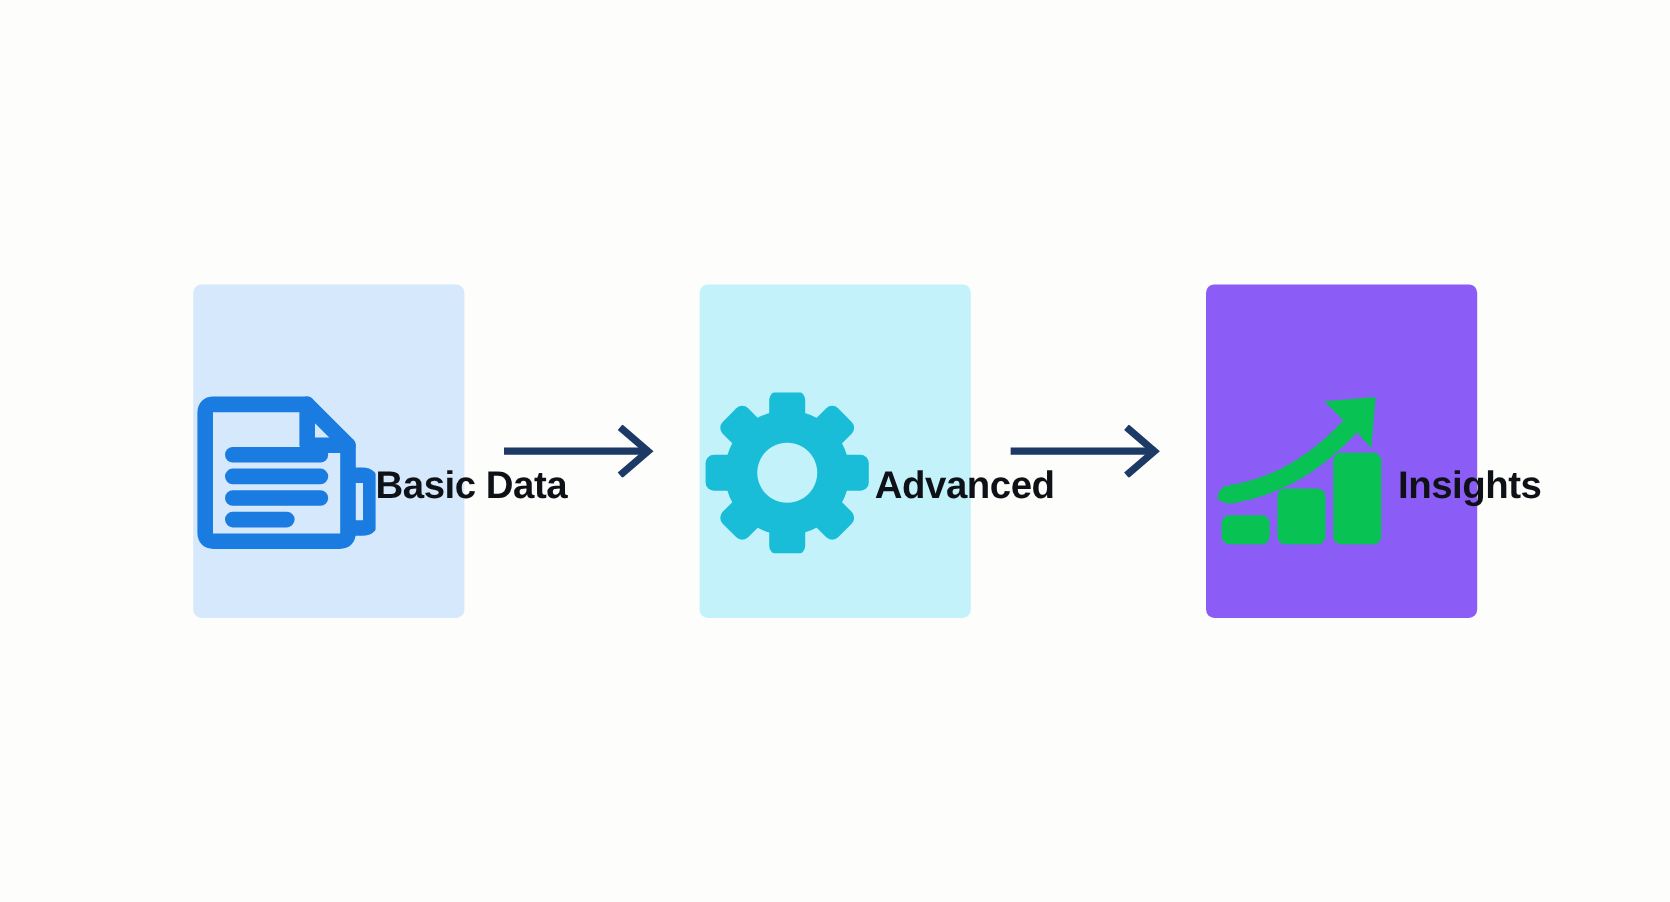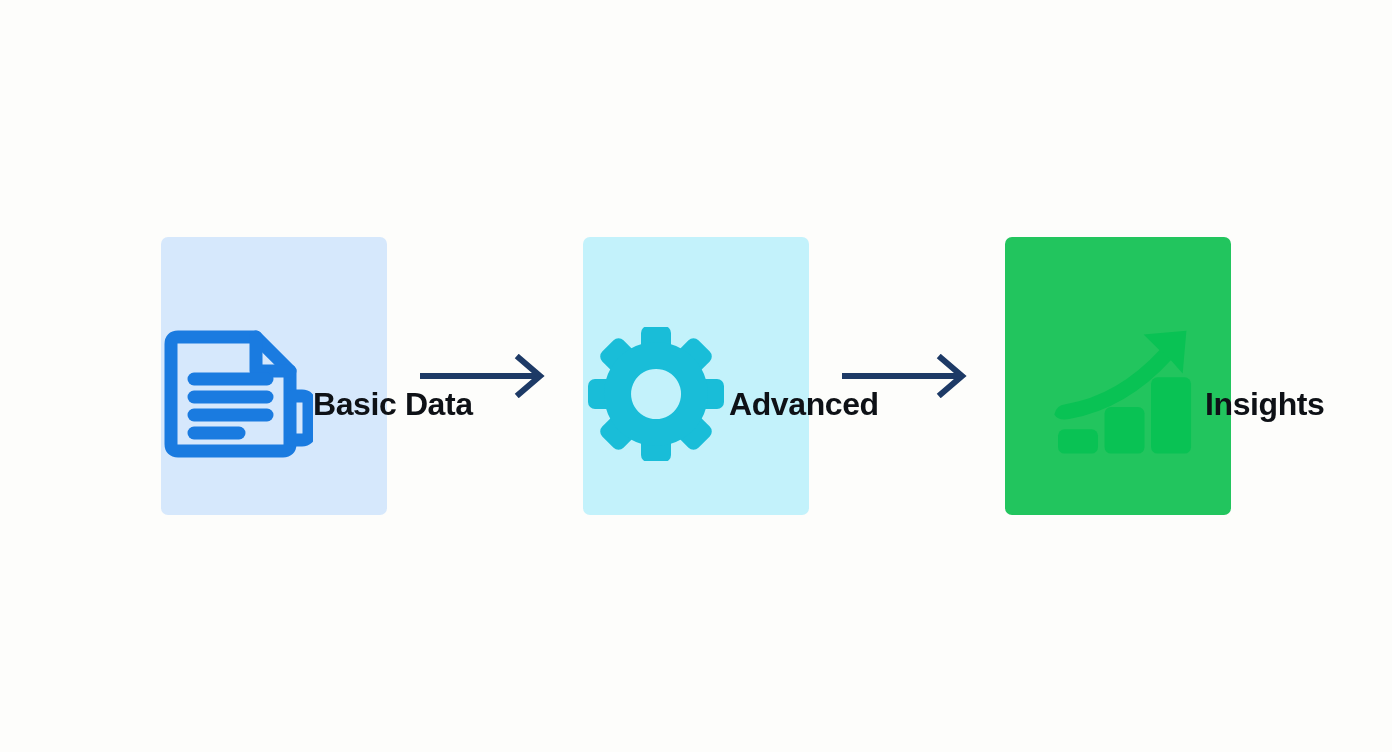--- a/index.html
+++ b/index.html
@@ -36,21 +36,21 @@
     border-radius: 7px;
     display: flex;
     align-items: center;
     justify-content: flex-start;
     box-sizing: border-box;
     padding-top: 36px;
     flex: 0 0 auto;
   }
   .stage-card.card-basic   { background: #d6e8fc; }
   .stage-card.card-advanced{ background: #c3f2fb; }
-  .stage-card.card-insights{ background: #22c55e; padding-left: 40px; }
+  .stage-card.card-insights{ background: #8b5cf6; }
 
   .stage-icon {
     width: 160px;
     height: 150px;
     display: flex;
     align-items: center;
     justify-content: center;
   }
   .stage-icon svg { display: block; }
 

